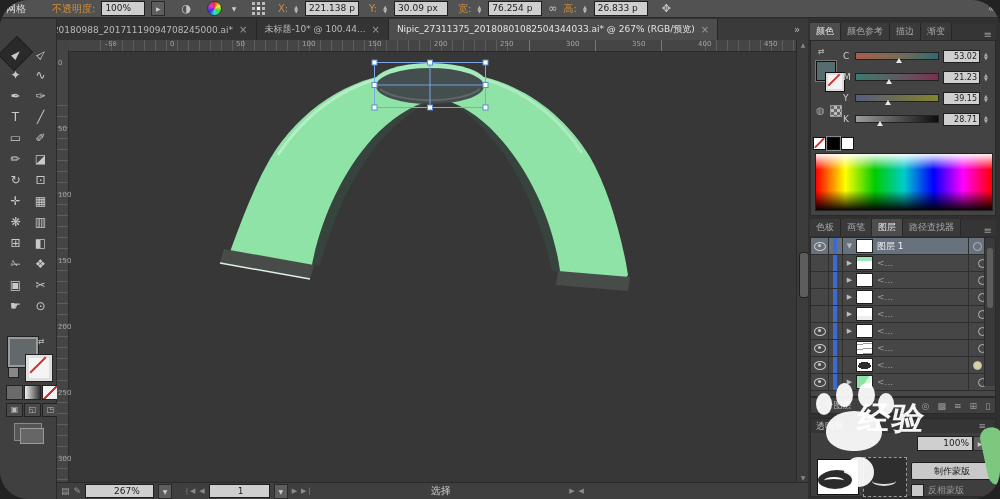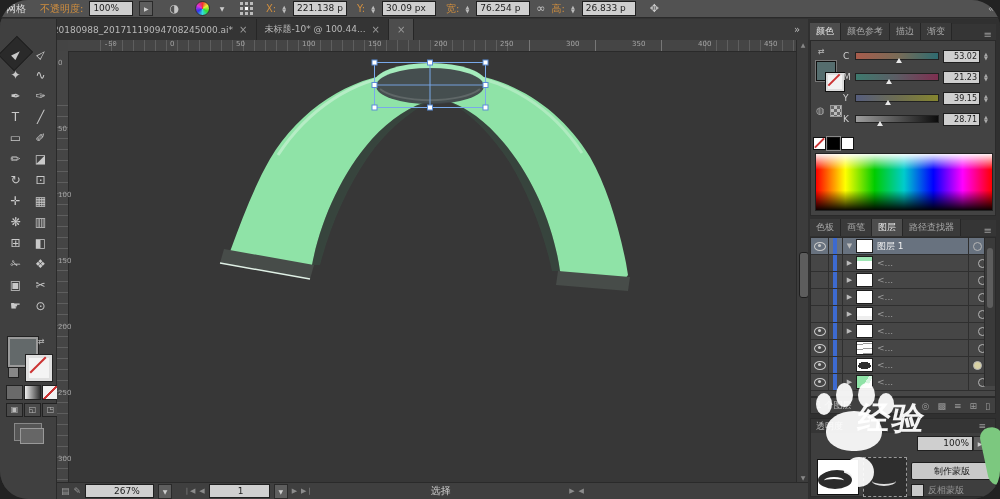--- a/index.html
+++ b/index.html
@@ -154,21 +154,21 @@
   #wm-oval:after{content:"";position:absolute;left:6px;top:6px;width:20px;height:5px;border-radius:50%;border-top:2px solid #fff;}
   #dock-collapse{position:absolute;right:6px;top:2px;color:#aaa;}
 </style>
 </head>
 <body>
 
 <div id="app">
 
   <div id="ctrlbar" class="abs">
     <span style="color:#ddd;">网格</span>
-    <span class="orange" style="margin-left:8px;">不透明度:</span>
+    <span class="orange" style="margin-left:20px;">不透明度:</span>
     <span class="valbox small">100%</span>
     <span class="ddbtn">▶</span>
     <span class="cicon" style="margin-left:10px;">◑</span>
     <span id="recolor-wheel" style="margin-left:10px;"></span>
     <span class="ddbtn" style="border:none;background:none;">▼</span>
     <span id="refpoint" style="margin-left:6px;">
       <i></i>
         <i></i>
         <i></i>
         <i></i>
@@ -212,20 +212,21 @@
 
     <div class="tab">
         <span>Nipic_20180988_20171119094708245000.ai*</span>
         <span class="x">×</span>
       </div>
       <div class="tab">
         <span>未标题-10* @ 100.44...</span>
         <span class="x">×</span>
       </div>
       <div class="tab active">
+        <span>Nipic_27311375_20180801082504344033.ai* @ 267% (RGB/预览)</span>
         <span class="x">×</span>
       </div>
       <div id="tab-overflow">»</div>
   </div>
 
   <div id="toolbar" class="abs">
     <div id="toolgrid">
         <div class="tool active rot">►</div>
         <div class="tool rot">▻</div>
         <div class="tool">✦</div>

